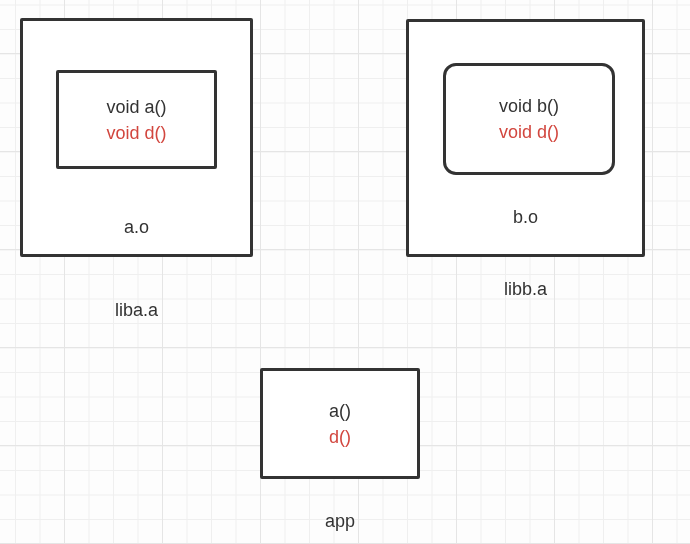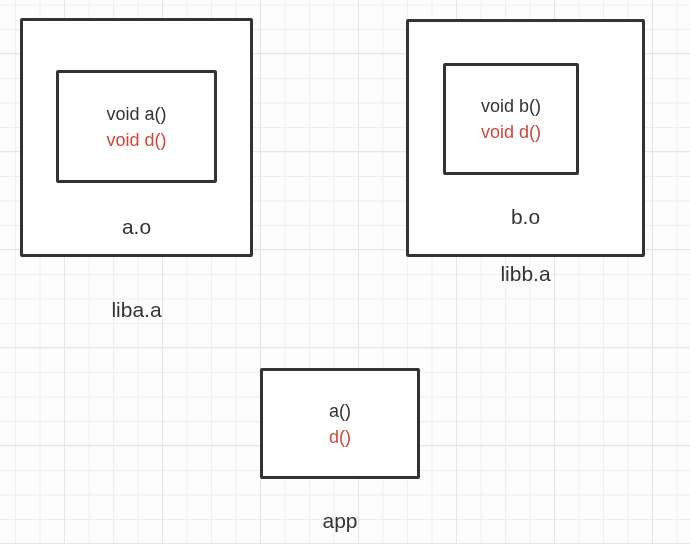--- a/index.html
+++ b/index.html
@@ -46,37 +46,37 @@
     font-size: 18px;
     line-height: 26px;
     color: var(--text-color);
     text-align: center;
     white-space: nowrap;
   }
   .symbol.highlight { color: var(--highlight-color); }
 
   .label {
     position: absolute;
-    font-size: 21px;
+    font-size: 18px;
     line-height: 28px;
     color: var(--text-color);
     text-align: center;
   }
 
   
   #box-liba  { left: 20px;  top: 18px;  width: 233px; height: 239px; }
-  #box-ao    { left: 56px;  top: 70px;  width: 161px; height: 113px; }
+  #box-ao    { left: 56px;  top: 70px;  width: 161px; height: 99px; }
   #label-ao  { left: 20px;  top: 213px; width: 233px; }
   #label-liba{ left: 20px;  top: 276px; width: 233px; margin-top: 20px; }
 
   
   #box-libb  { left: 406px; top: 19px;  width: 239px; height: 238px; }
-  #box-bo    { left: 443px; top: 63px;  width: 136px; height: 112px; }
+  #box-bo    { left: 443px; top: 63px;  width: 172px; height: 112px; border-radius: 13px; }
   #label-bo  { left: 406px; top: 203px; width: 239px; }
-  #label-libb{ left: 406px; top: 260px; width: 239px; }
+  #label-libb{ left: 406px; top: 275px; width: 239px; }
 
   
   #box-app   { left: 260px; top: 368px; width: 160px; height: 111px; }
   #label-app { left: 260px; top: 499px; width: 160px; margin-top: 8px; }
 </style>
 </head>
 <body>
 
 <div class="canvas">
 

